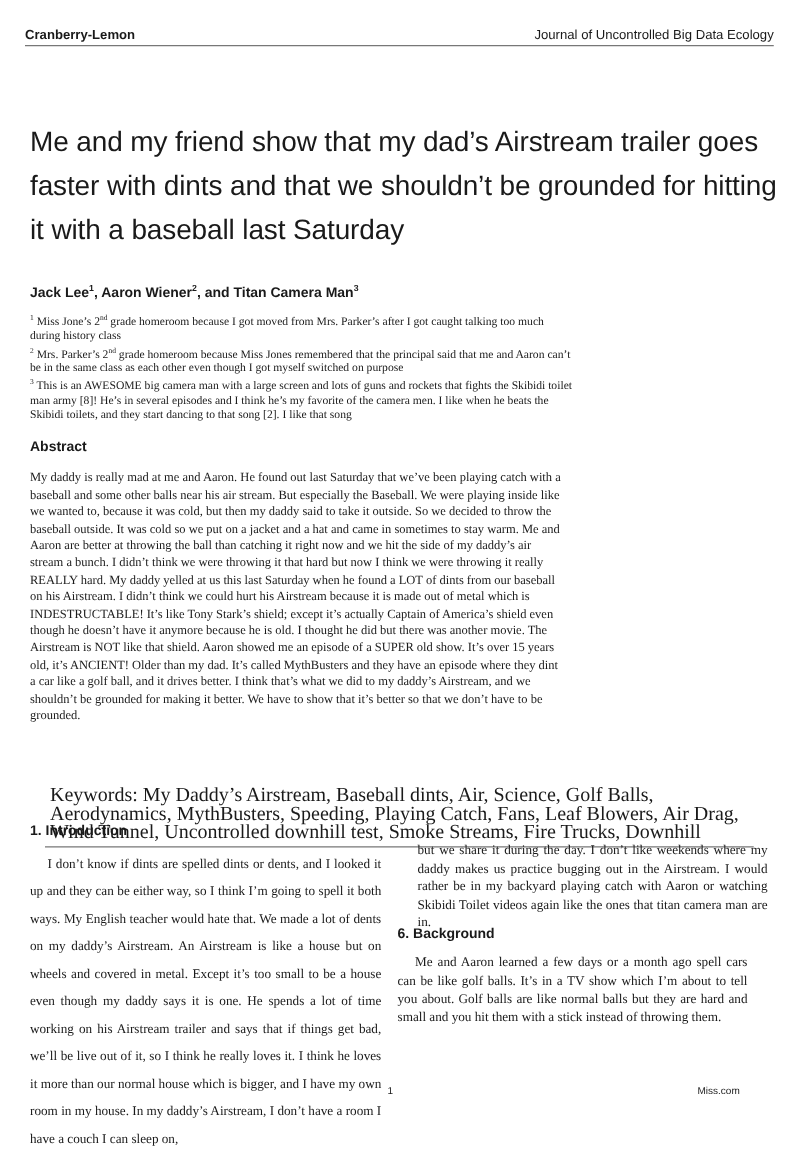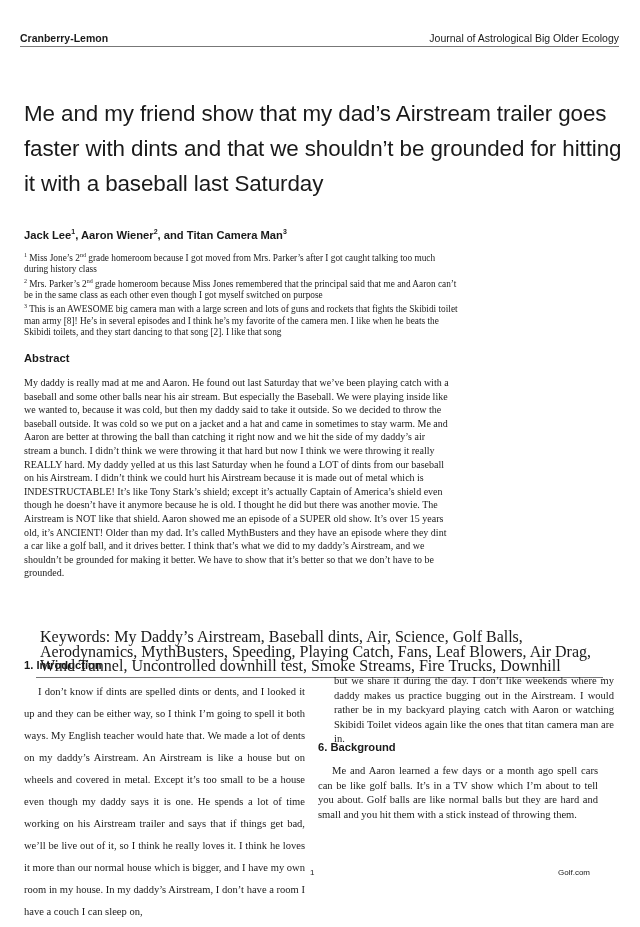--- a/index.html
+++ b/index.html
@@ -1,20 +1,20 @@
 <!DOCTYPE html>
 <html><head>
   <meta charset="utf-8">
   <style>
     html, body { margin: 0; padding: 0; background: #ffffff; }
     body { width: 640px; height: 927px; position: relative; overflow: hidden; color: #1a1a1a; }
     .sans { font-family: "Liberation Sans", "DejaVu Sans", sans-serif; }
     .serif { font-family: "Liberation Serif", "DejaVu Serif", serif; }
     #hdr {
-      position: absolute; left: 20px; right: 21px; top: 27px; height: 17px;
+      position: absolute; left: 20px; right: 21px; top: 17px; height: 17px;
       border-bottom: 1px solid #777; display: flex; justify-content: space-between; align-items: flex-end;
       font-size: 10.5px; padding-bottom: 2px;
     }
     #hdr .left { font-weight: bold; }
     #hdr .right { font-weight: normal; }
 
     #title {
       position: absolute; left: 24px; top: 96px; width: 600px;
       font-size: 22.4px; line-height: 35px; font-weight: normal; margin: 0; letter-spacing: -0.1px;
     }
@@ -61,21 +61,21 @@
     }
 
     #footer-page { position: absolute; left: 310px; top: 868px; font-size: 8px; }
     #footer-site { position: absolute; left: 558px; top: 868px; font-size: 8px; }
   </style>
 </head>
 <body>
 
 <div id="hdr" class="sans">
   <span class="left">Cranberry-Lemon</span>
-  <span class="right">Journal of Astrological Big Older Ecology</span>
+  <span class="right">Journal of Uncontrolled Big Data Ecology</span>
 </div>
 
 <h1 id="title" class="sans">Me and my friend show that my dad’s Airstream trailer goes faster with dints and that we shouldn’t be grounded for hitting it with a baseball last Saturday</h1>
 
 <p id="authors" class="sans">
   <span>Jack Lee</span><sup>1</sup><span>, </span><span>Aaron Wiener</span><sup>2</sup><span>, and </span><span>Titan Camera Man</span><sup>3</sup>
 </p>
 
 <div id="footnotes" class="serif">
   <p><sup>1</sup><span> Miss Jone’s 2</span><sup>nd</sup><span> grade homeroom because I got moved from Mrs. Parker’s after I got caught talking too much during history class</span></p>
@@ -90,13 +90,13 @@
 
 <h2 id="intro-heading" class="section-heading sans">1. Introduction</h2>
 <p id="intro-body" class="serif">I don’t know if dints are spelled dints or dents, and I looked it up and they can be either way, so I think I’m going to spell it both ways. My English teacher would hate that. We made a lot of dents on my daddy’s Airstream. An Airstream is like a house but on wheels and covered in metal. Except it’s too small to be a house even though my daddy says it is one. He spends a lot of time working on his Airstream trailer and says that if things get bad, we’ll be live out of it, so I think he really loves it. I think he loves it more than our normal house which is bigger, and I have my own room in my house. In my daddy’s Airstream, I don’t have a room I have a couch I can sleep on,</p>
 
 <p id="col2-cont" class="serif">but we share it during the day. I don’t like weekends where my daddy makes us practice bugging out in the Airstream.  I would rather be in my backyard playing catch with Aaron or watching Skibidi Toilet videos again like the ones that titan camera man are in.</p>
 
 <h2 id="background-heading" class="section-heading sans">6. Background</h2>
 <p id="background-body" class="serif">Me and Aaron learned a few days or a month ago spell cars can be like golf balls. It’s in a TV show which I’m about to tell you about. Golf balls are like normal balls but they are hard and small and you hit them with a stick instead of throwing them.</p>
 
 <span id="footer-page" class="sans">1</span>
-<span id="footer-site" class="sans">Golf.com</span>
+<span id="footer-site" class="sans">Miss.com</span>
 
 </body></html>

